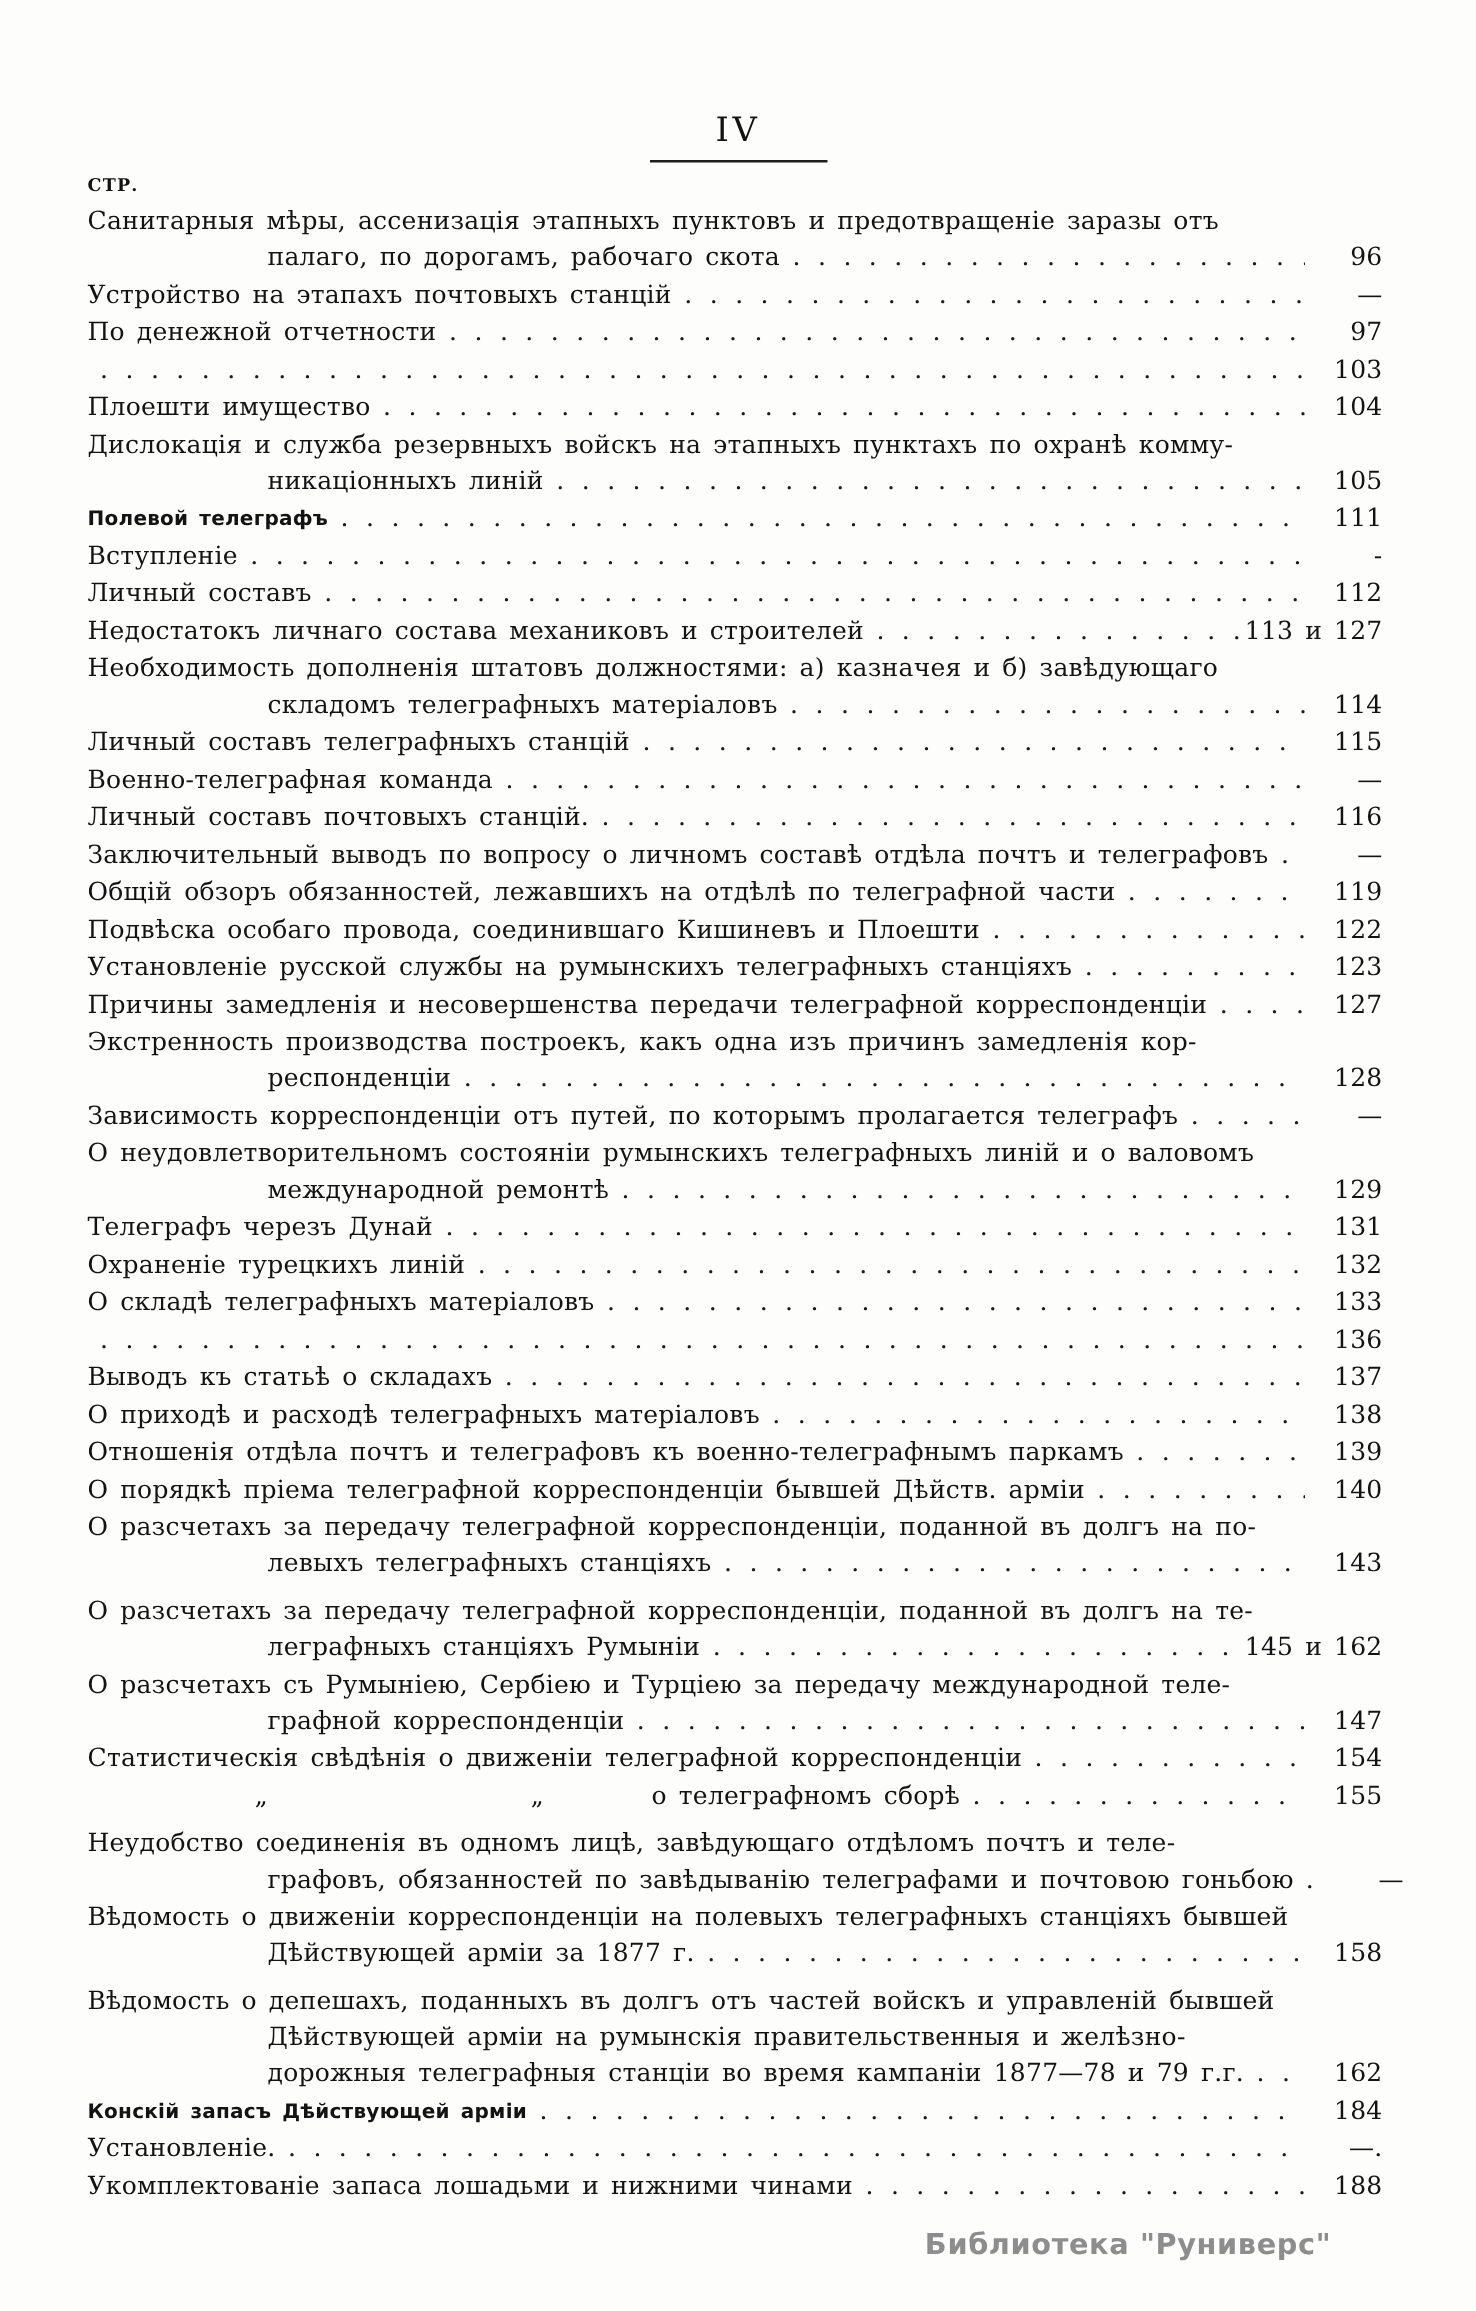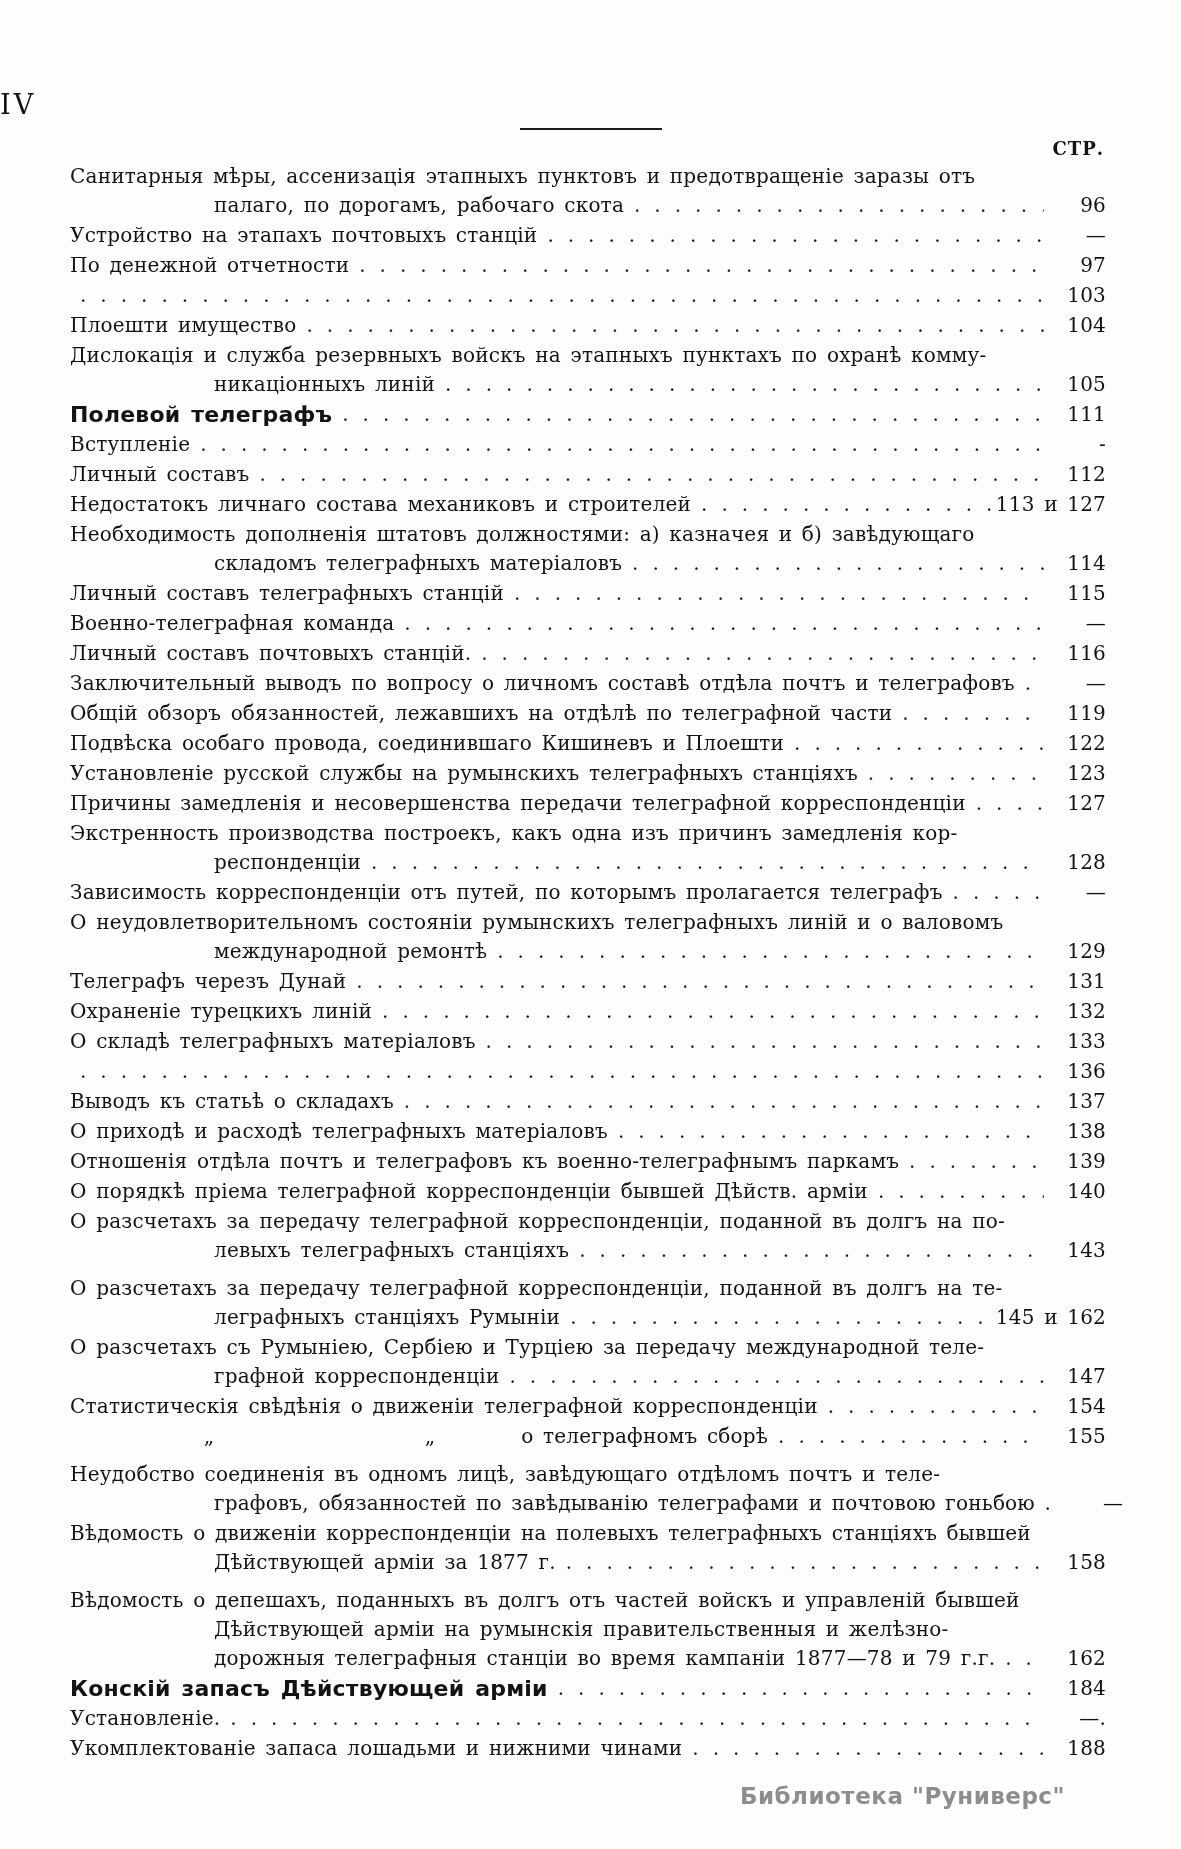--- a/index.html
+++ b/index.html
@@ -9,20 +9,21 @@
   body {
     width: 1181px;
     height: 1849px;
     position: relative;
     background: #fdfdfc;
     color: #131313;
     font-family: "DejaVu Serif", serif;
     overflow: hidden;
   }
   .page-roman {
+    text-align: center;
     padding-top: 90px;
     font-size: 27px;
     letter-spacing: 3px;
     line-height: 30px;
   }
   .rule {
     width: 142px;
     height: 2px;
     background: #1d1d1d;
     margin: 8px auto 0 auto;
@@ -30,22 +31,22 @@
   .toc {
     position: absolute;
     left: 70px;
     top: 140px;
     width: 1036px;
     font-size: 20px;
     word-spacing: 3px;
     letter-spacing: 0.2px;
   }
   .str-label {
-    text-align: right;
-    font-size: 18px;
+    text-align: left;
+    font-size: 14px;
     font-weight: bold;
     letter-spacing: 1px;
     line-height: 18px;
     margin-bottom: 4px;
     padding-right: 2px;
   }
   .entry { margin-bottom: 1px; }
   .entry.gap { margin-top: 9px; }
   .line {
     display: flex;
@@ -70,21 +71,21 @@
   }
   .pg {
     flex: 0 0 auto;
     min-width: 62px;
     text-align: right;
     white-space: pre;
   }
   .entry.bold .txt {
     font-family: "DejaVu Sans", sans-serif;
     font-weight: 700;
-    font-size: 22px;
+    font-size: 16px;
   }
   .watermark {
     position: absolute;
     top: 1783px;
     right: 116px;
     font-family: "DejaVu Sans", sans-serif;
     font-weight: 700;
     font-size: 23px;
     color: #8d8d8d;
     letter-spacing: 0.5px;

